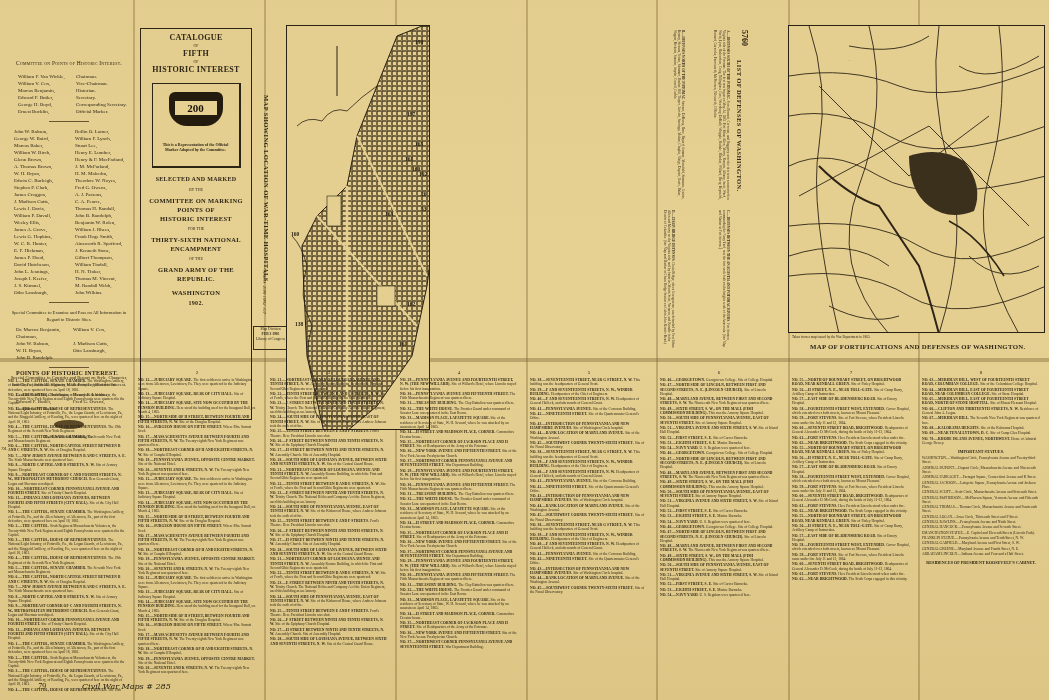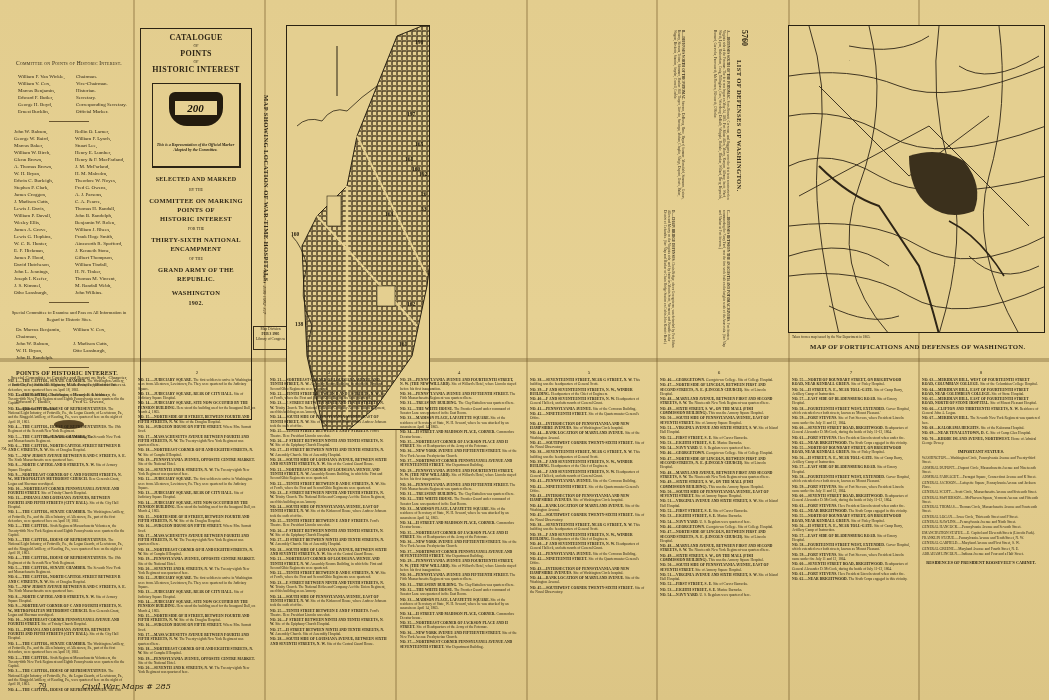--- a/index.html
+++ b/index.html
@@ -17,21 +17,21 @@
   .members{display:grid;grid-template-columns:1fr 1fr;column-gap:6px;padding-left:6px;}
   .members span,.officers span{white-space:nowrap;overflow:hidden;}
   .subhd{text-align:center;font-size:4.6px;margin:4px 0 3px;}
   .pair{display:grid;grid-template-columns:1fr 1fr;padding-left:8px;}
   .printer{text-align:center;font-size:4.5px;margin-top:4px;}
   .seal{width:30px;height:9px;border-radius:50%;background:#5a4826;margin:8px auto 3px;}
   
   .cover{left:140px;top:28px;width:112px;height:392px;border:1px solid #2c2414;box-sizing:border-box;text-align:center;font-weight:bold;}
   .cover .big{font-size:8px;line-height:10px;letter-spacing:.3px;}
   .cover .small{font-size:4px;line-height:6px;font-weight:normal;}
-  .markerbox{width:86px;height:82px;border:1px solid #2c2414;border-right-width:2px;border-bottom-width:2px;margin:8px auto 6px;position:relative;font-style:italic;}
+  .markerbox{width:86px;height:82px;border:1px solid #2c2414;border-right-width:2px;border-bottom-width:2px;margin:8px auto 6px;position:relative;}
   .shield{position:absolute;left:16px;top:8px;width:54px;height:34px;background:#231b0e;border-radius:6px 6px 18px 18px;}
   .shield .num{position:absolute;left:6px;top:9px;width:42px;height:14px;background:#e6d193;font-size:11px;line-height:14px;color:#1a1408;}
   .markerbox .cap{position:absolute;left:4px;right:4px;top:58px;font-size:4px;line-height:5px;font-weight:bold;}
   
   .hmap{left:286px;top:25px;width:144px;height:405px;border:1.5px solid #2a2212;box-sizing:border-box;background:#e4cf90;overflow:hidden;}
   .htitle{position:absolute;left:263px;top:95px;writing-mode:vertical-rl;font-size:6.5px;letter-spacing:.4px;font-weight:bold;}
   .stamp{position:absolute;left:253px;top:326px;width:33px;height:22px;border:1px solid #3a2f1a;font-size:3.6px;line-height:5px;text-align:center;}
   .hand{position:absolute;left:262px;top:270px;writing-mode:vertical-rl;font-size:5px;font-style:italic;color:#4a3c20;}
   .deftitle{position:absolute;left:736px;top:60px;writing-mode:vertical-rl;font-size:6.5px;font-weight:bold;letter-spacing:.4px;}
   .defcol{position:absolute;writing-mode:vertical-rl;font-size:3.4px;line-height:4.2px;color:#3c3220;overflow:hidden;}
@@ -153,21 +153,21 @@
         <span>Fred G. Owens,</span>
         <span>Benjamin W. Rolen.</span>
       </div>
     <div class="seal"></div>
     <div class="printer">The Lockwood Printing Co.</div>
   </div>
 
   <div class="panel cover">
     <div class="big" style="margin-top:4px">CATALOGUE</div>
     <div class="small">OF</div>
-    <div class="big">POINTS</div>
+    <div class="big">FIFTH</div>
     <div class="small">OF</div>
     <div class="big">HISTORIC INTEREST</div>
     <div class="markerbox">
       <div class="shield">
         <div class="num">200</div>
       </div>
       <div class="cap">This is a Representation of the Official Marker Adopted by the Committee.</div>
     </div>
     <div class="big" style="font-size:6px">SELECTED AND MARKED</div>
     <div class="small" style="margin:3px 0">BY THE</div>

